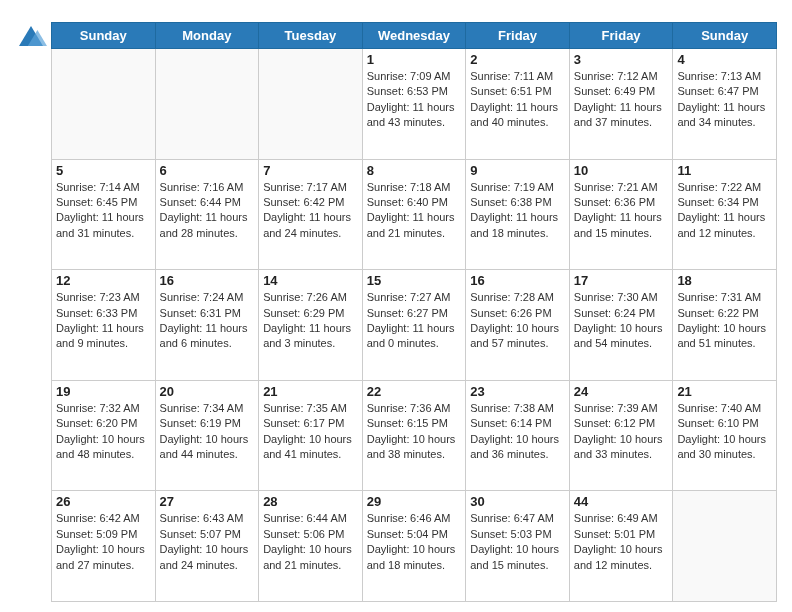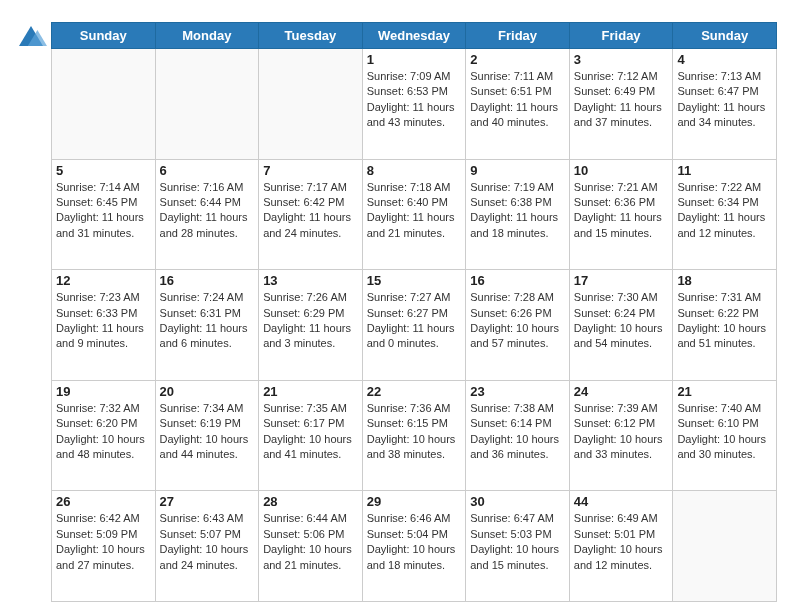--- a/index.html
+++ b/index.html
@@ -188,21 +188,21 @@
         <tr>
           <td>
             <span class="day-number">12</span>
             <div class="day-info">Sunrise: 7:23 AM<br>Sunset: 6:33 PM<br>Daylight: 11 hours and 9 minutes.</div>
           </td>
           <td>
             <span class="day-number">16</span>
             <div class="day-info">Sunrise: 7:24 AM<br>Sunset: 6:31 PM<br>Daylight: 11 hours and 6 minutes.</div>
           </td>
           <td>
-            <span class="day-number">13</span>
+            <span class="day-number">14</span>
             <div class="day-info">Sunrise: 7:26 AM<br>Sunset: 6:29 PM<br>Daylight: 11 hours and 3 minutes.</div>
           </td>
           <td>
             <span class="day-number">15</span>
             <div class="day-info">Sunrise: 7:27 AM<br>Sunset: 6:27 PM<br>Daylight: 11 hours and 0 minutes.</div>
           </td>
           <td>
             <span class="day-number">16</span>
             <div class="day-info">Sunrise: 7:28 AM<br>Sunset: 6:26 PM<br>Daylight: 10 hours and 57 minutes.</div>
           </td>

